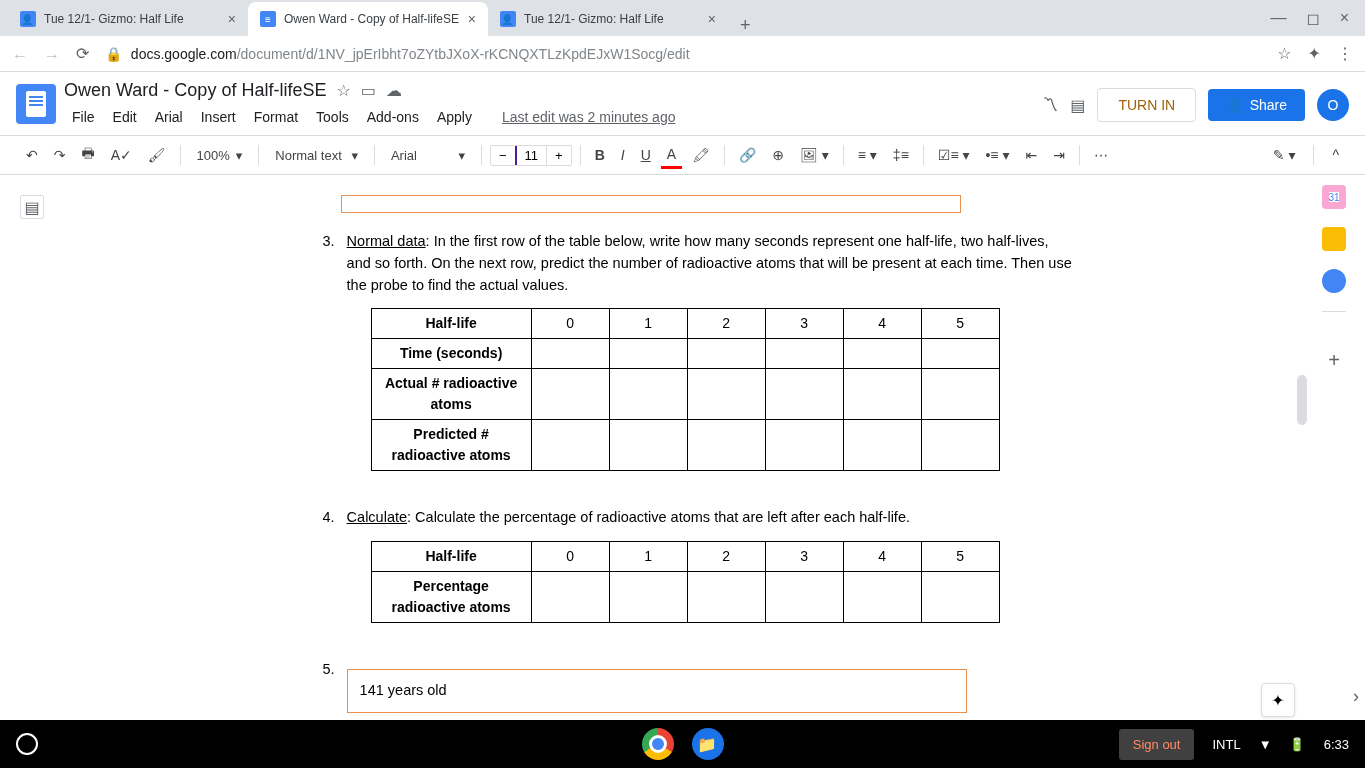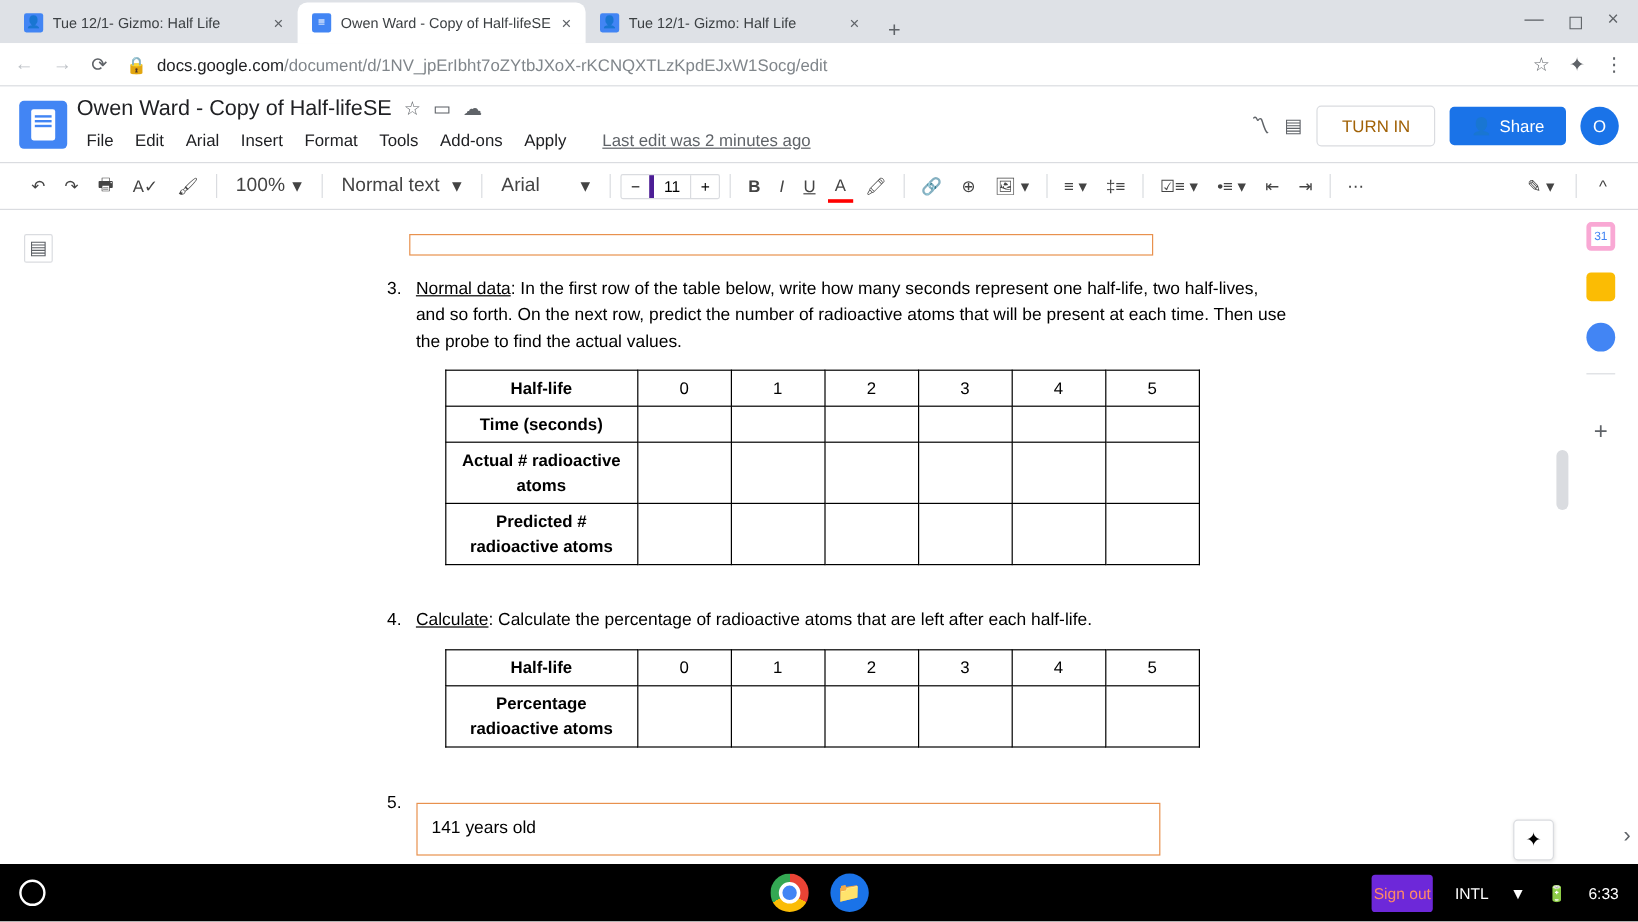--- a/index.html
+++ b/index.html
@@ -35,21 +35,21 @@
 .last-edit { color: #5f6368; text-decoration: underline; margin-left: 12px; }
 .docs-actions { display: flex; align-items: center; gap: 12px; margin-top: 8px; }
 .turn-in { border: 1px solid #dadce0; padding: 8px 20px; border-radius: 4px; font-size: 14px; color: #a16207; cursor: pointer; }
 .share-btn { background: #1a73e8; color: #fff; padding: 8px 18px; border-radius: 4px; font-size: 14px; display: flex; align-items: center; gap: 6px; cursor: pointer; }
 .avatar { width: 32px; height: 32px; border-radius: 50%; background: #1a73e8; color: #fff; display: flex; align-items: center; justify-content: center; font-size: 14px; font-weight: 500; }
 
 
 .toolbar { border-top: 1px solid #dadce0; border-bottom: 1px solid #dadce0; height: 40px; display: flex; align-items: center; padding: 0 20px; gap: 4px; margin-top: 6px; }
 .tb-btn { padding: 4px 6px; color: #444; cursor: pointer; font-size: 14px; }
 .tb-sep { width: 1px; height: 20px; background: #dadce0; margin: 0 4px; }
-.tb-select { border: none; padding: 4px 8px; font-size: 16px; color: #444; display: flex; align-items: center; gap: 6px; }
+.tb-select { border: none; padding: 4px 8px; font-size: 13px; color: #444; display: flex; align-items: center; gap: 6px; }
 .font-size { display: flex; align-items: center; border: 1px solid #dadce0; border-radius: 2px; }
 .font-size span { padding: 2px 8px; font-size: 13px; }
 .font-size .fs-btn { border: none; cursor: pointer; }
 .tb-right { margin-left: auto; display: flex; align-items: center; gap: 8px; }
 
 
 .doc-container { position: relative; height: calc(768px - 36px - 36px - 56px - 40px - 48px); overflow: hidden; }
 .left-rail { position: absolute; left: 20px; top: 20px; }
 .outline-icon { width: 24px; height: 24px; border: 1px solid #dadce0; display: flex; align-items: center; justify-content: center; color: #5f6368; cursor: pointer; border-radius: 2px; }
 .right-rail { position: absolute; right: 6px; top: 0; width: 50px; display: flex; flex-direction: column; gap: 18px; align-items: center; padding-top: 10px; }
@@ -72,21 +72,21 @@
 
 
 .taskbar { position: absolute; bottom: 0; left: 0; right: 0; height: 48px; background: #000; display: flex; align-items: center; padding: 0 16px; }
 .tb-circle { width: 22px; height: 22px; border: 2px solid #fff; border-radius: 50%; }
 .tb-center { position: absolute; left: 50%; transform: translateX(-50%); display: flex; gap: 14px; }
 .tb-app { width: 36px; height: 36px; border-radius: 50%; display: flex; align-items: center; justify-content: center; }
 .chrome-icon { background: radial-gradient(circle at center, #fff 0 25%, transparent 25%), conic-gradient(#ea4335 0 120deg, #fbbc05 120deg 240deg, #34a853 240deg 360deg); border-radius: 50%; width: 32px; height: 32px; position: relative; }
 .chrome-icon::after { content: ''; position: absolute; top: 50%; left: 50%; width: 12px; height: 12px; background: #4285f4; border: 3px solid #fff; border-radius: 50%; transform: translate(-50%,-50%); }
 .files-icon { width: 32px; height: 32px; background: #1a73e8; border-radius: 50%; display: flex; align-items: center; justify-content: center; color: #fff; }
 .tb-right-area { margin-left: auto; display: flex; align-items: center; gap: 18px; color: #fff; font-size: 13px; }
-.signout { background: #6d28d9; padding: 8px 2px; border-radius: 3px; color: #ff8a65; }
+.signout { background: #404040; padding: 8px 14px; border-radius: 3px; color: #ff8a65; }
 </style>
 </head>
 <body>
 
 <div class="browser-top">
   <div class="tab inactive">
     <div class="tab-icon">👤</div>
     <span>Tue 12/1- Gizmo: Half Life</span>
     <span class="tab-close">×</span>
   </div>
@@ -167,21 +167,21 @@
   <span class="tb-sep"></span>
   <div class="tb-select"><span>Normal text</span> &nbsp;▾</div>
   <span class="tb-sep"></span>
   <div class="tb-select" style="min-width:90px">
       <span>Arial</span>
       <span style="margin-left:auto">▾</span>
     </div>
   <span class="tb-sep"></span>
   <div class="font-size">
     <span class="fs-btn">−</span>
-    <span style="border-left:4px solid #4c1d95;border-right:1px solid #dadce0">11</span>
+    <span style="border-left:2px solid #4c1d95;border-right:1px solid #dadce0">11</span>
     <span class="fs-btn">+</span>
   </div>
   <span class="tb-sep"></span>
   <span class="tb-btn"><b>B</b></span>
   <span class="tb-btn"><i>I</i></span>
   <span class="tb-btn"><u>U</u></span>
   <span class="tb-btn" style="border-bottom:3px solid red">A</span>
   <span class="tb-btn">🖍</span>
   <span class="tb-sep"></span>
   <span class="tb-btn">🔗</span>
@@ -202,21 +202,21 @@
     <span class="tb-sep"></span>
     <span class="tb-btn">^</span>
   </div>
 </div>
 
 <div class="doc-container">
   <div class="left-rail">
       <div class="outline-icon">▤</div>
     </div>
   <div class="right-rail">
-    <div class="right-icon" style="background:#fff;border:4px solid #f9a8d4;display:flex;align-items:center;justify-content:center;font-size:10px;color:#4285f4">31</div>
+    <div class="right-icon" style="background:#fff;border:7px solid #f9a8d4;display:flex;align-items:center;justify-content:center;font-size:10px;color:#4285f4">31</div>
     <div class="right-icon" style="background:#fbbc04;border-radius:4px"></div>
     <div class="right-icon" style="background:#4285f4;border-radius:50%"></div>
     <div style="height:20px;border-top:1px solid #dadce0;width:24px"></div>
     <div style="font-size:20px;color:#5f6368">+</div>
   </div>
   <div class="scrollbar"></div>
 
   <div class="doc-page">
     <div style="border:1px solid #e8914e;height:18px;width:620px;margin:0 0 18px 48px"></div>
 

